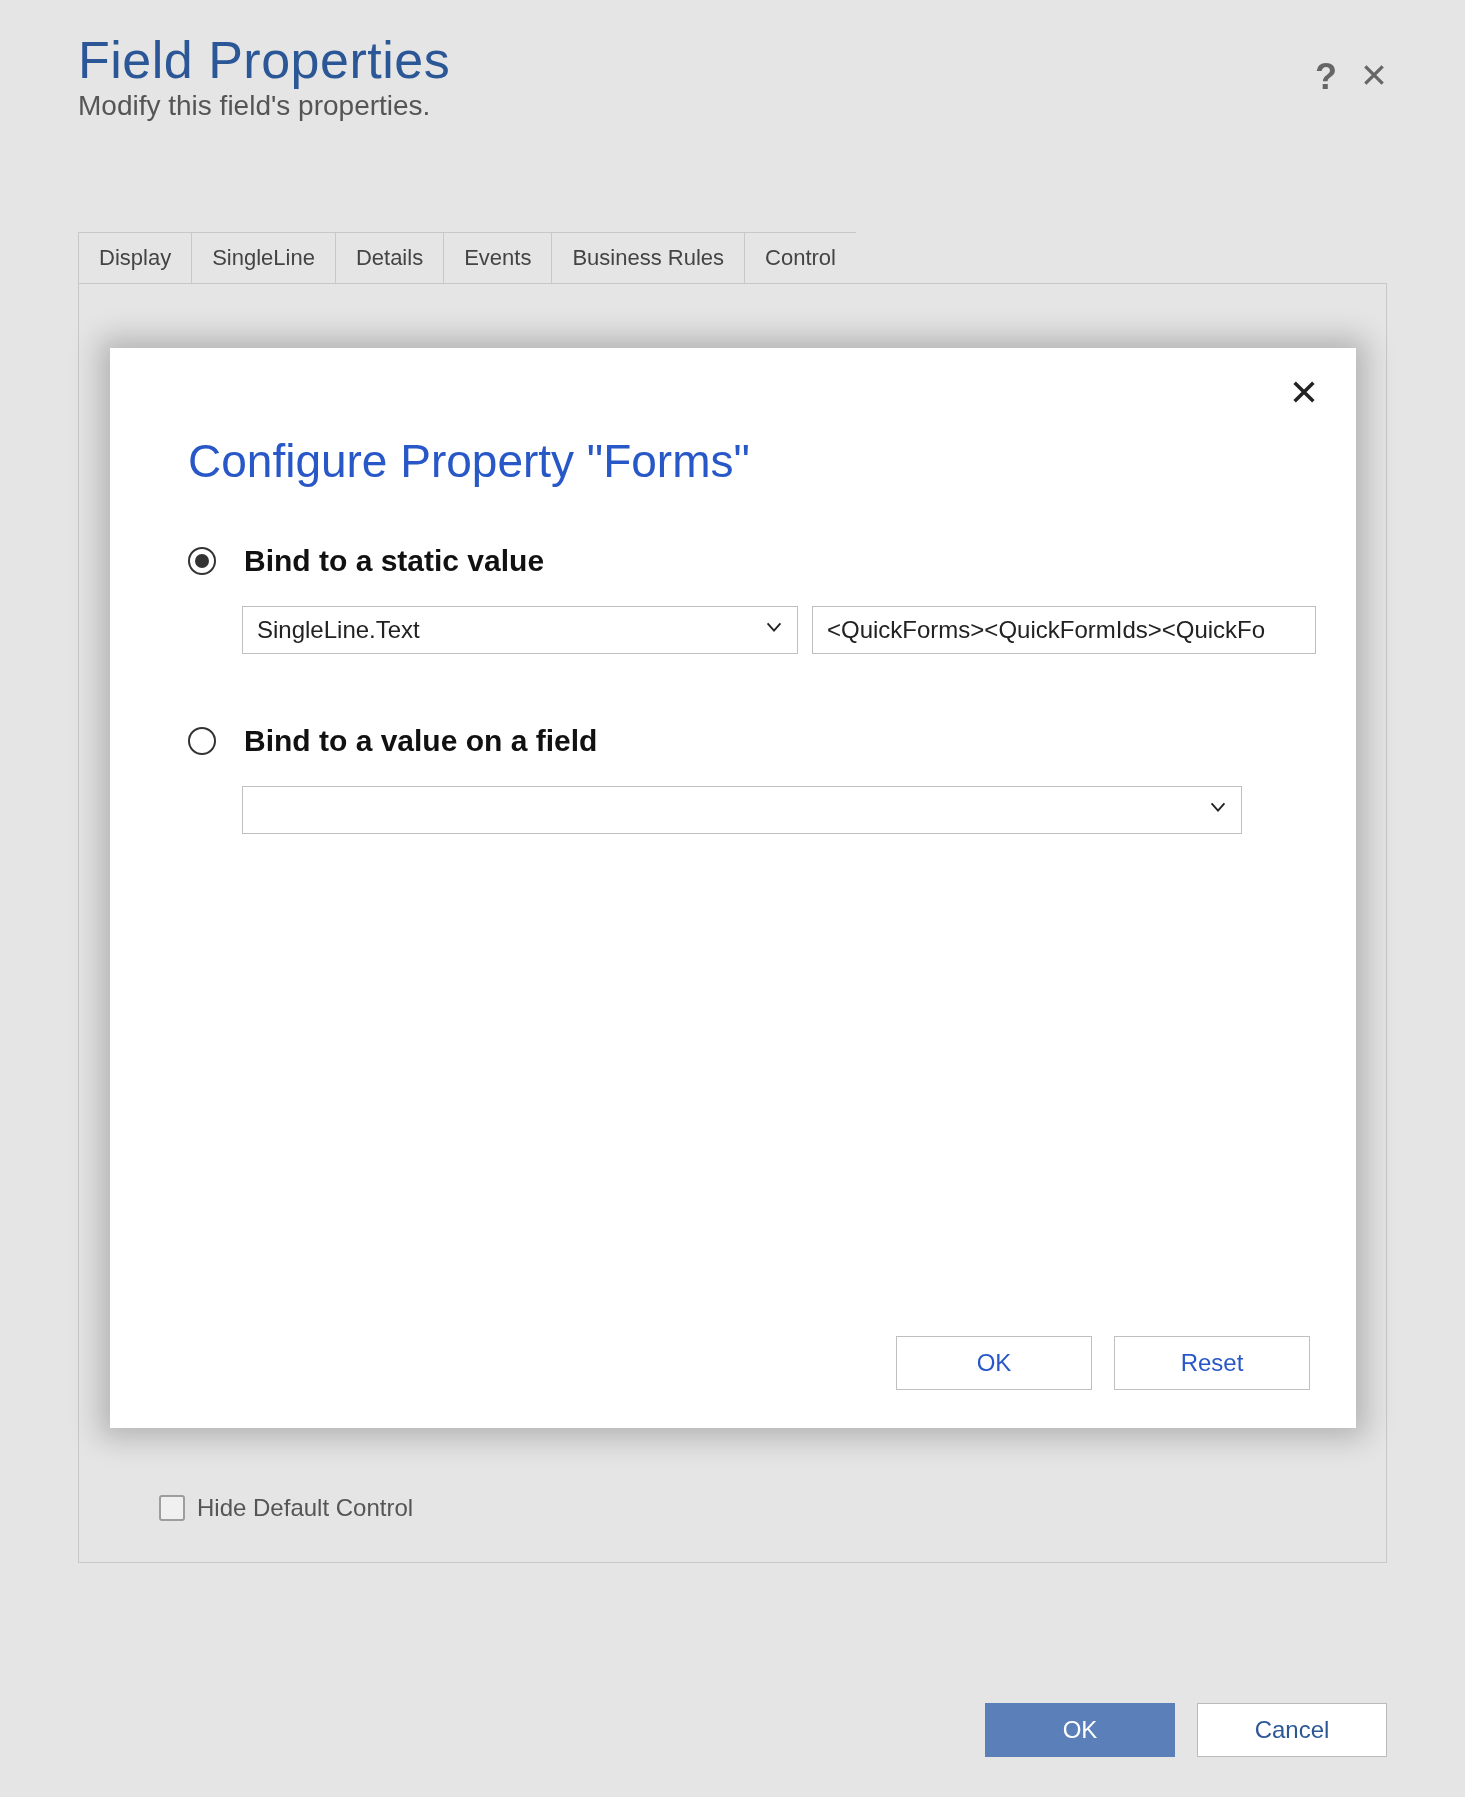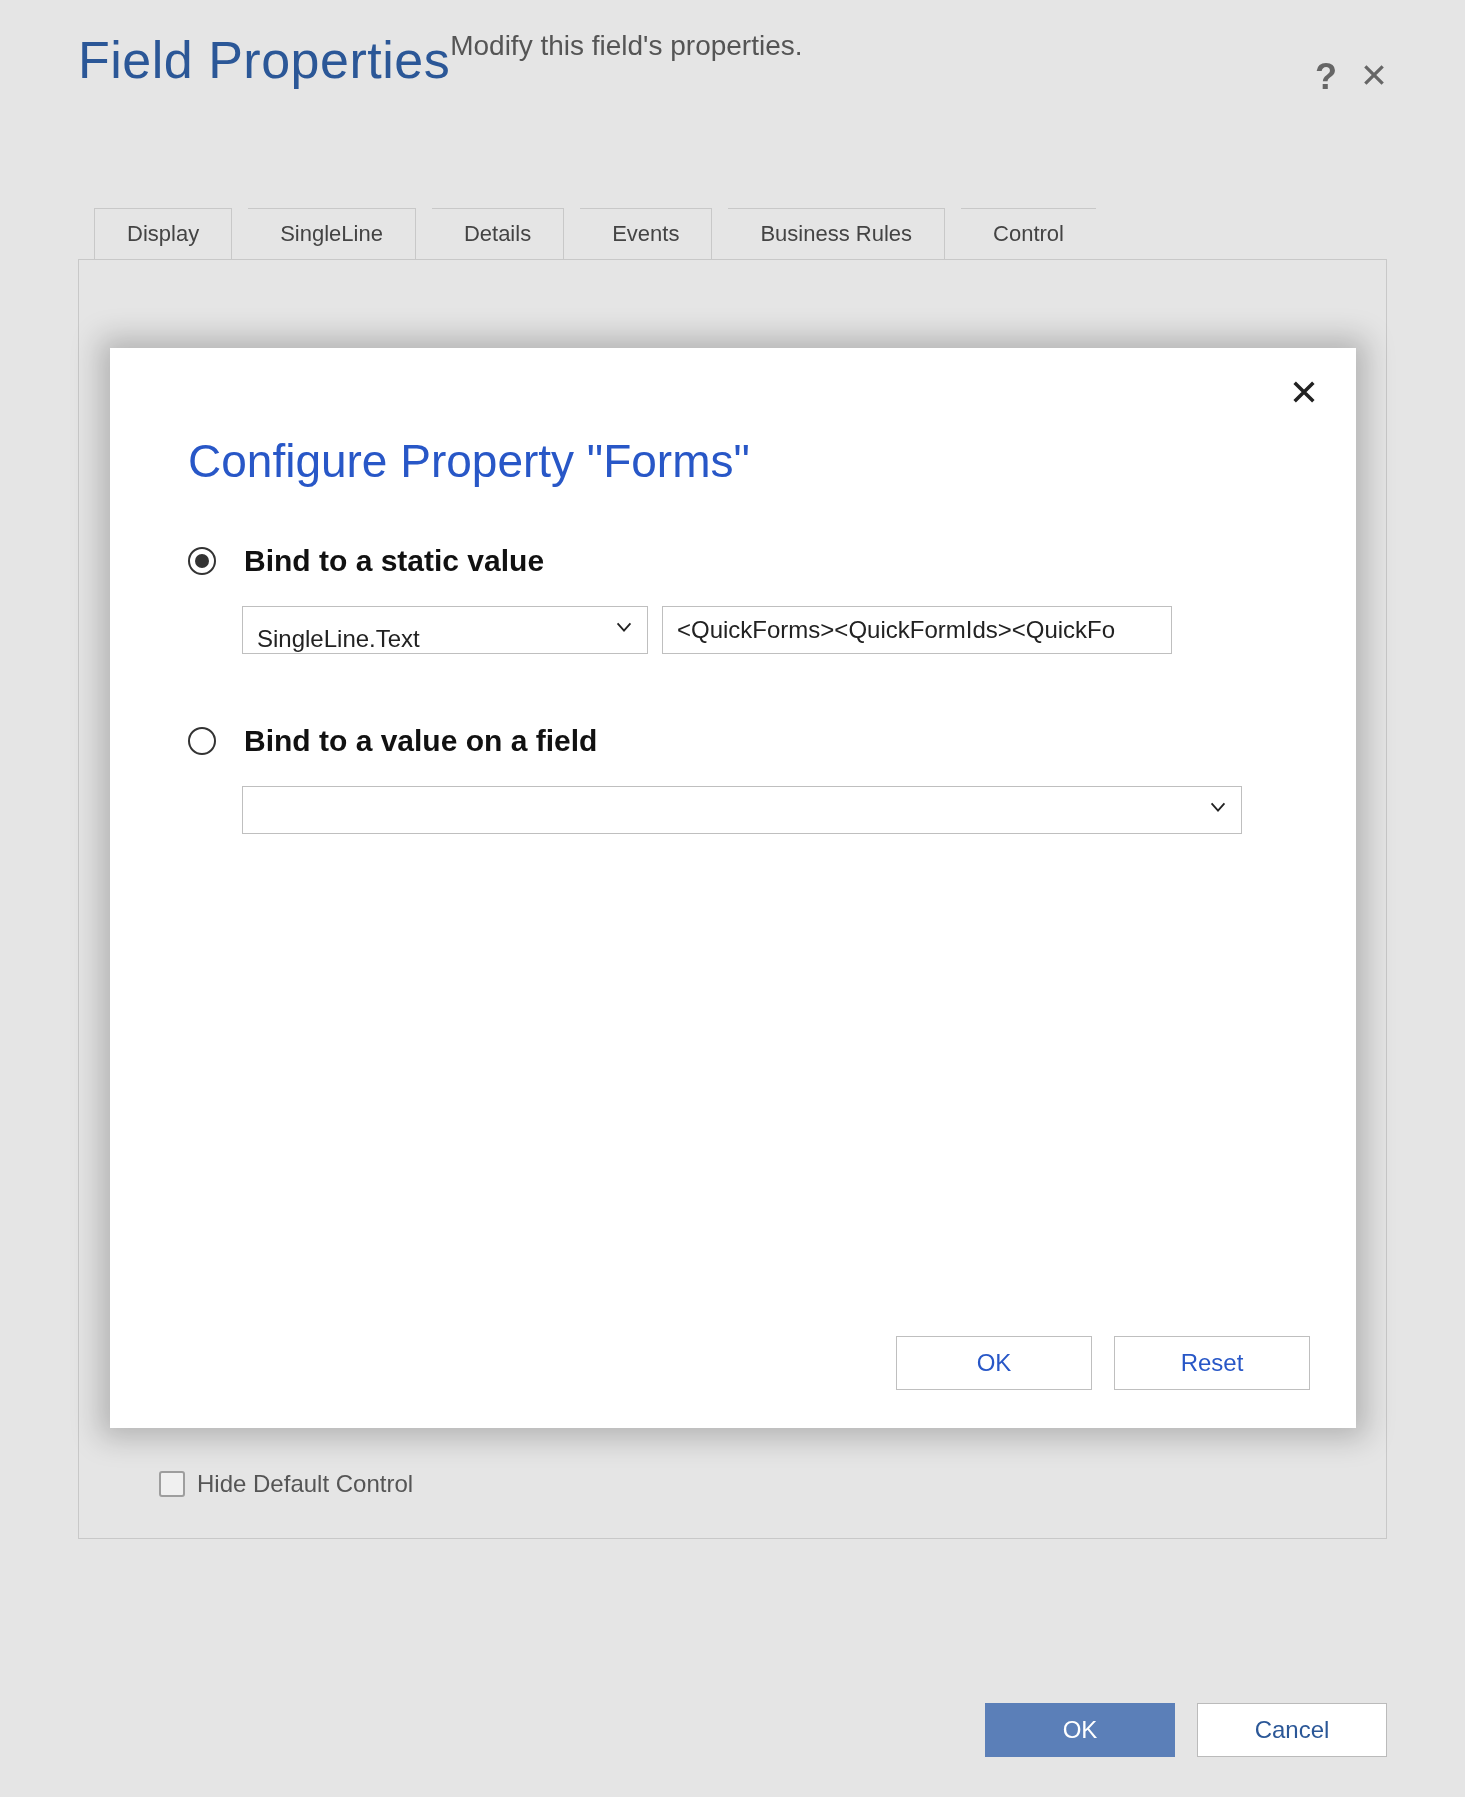--- a/index.html
+++ b/index.html
@@ -16,21 +16,21 @@
       overflow: hidden;
     }
     .page-header {
       padding: 30px 78px 0 78px;
       display: flex;
       justify-content: space-between;
       align-items: flex-start;
     }
     .page-header-left {
       display: flex;
-      flex-direction: row;
+      flex-direction: column;
     }
     .page-title {
       font-size: 52px;
       font-weight: 400;
       color: #2b5797;
       letter-spacing: 0.5px;
     }
     .page-subtitle {
       font-size: 28px;
       font-weight: 400;
@@ -48,28 +48,27 @@
     }
     .help-icon { font-size: 36px; font-weight: 600; }
     .hdr-close-icon svg { width: 26px; height: 26px; }
 
     
     .tab-strip {
       margin: 110px 78px 0 78px;
       display: flex;
     }
     .tab {
-      padding: 12px 32px;
+      padding: 12px 20px;
       font-size: 22px;
       color: #444;
       background: #e5e5e5;
       border: 1px solid #c8c8c8;
       border-bottom: none;
       cursor: pointer;
-      margin-left: 16px;
     }
     .tab + .tab { border-left: none; }
     .tab.last { border-right: none; }
 
     .tab-panel {
       margin: 0 78px;
       border: 1px solid #c8c8c8;
       background: #e5e5e5;
       min-height: 1280px;
       position: relative;
@@ -188,21 +187,21 @@
       border: 1px solid #bfbfbf;
       height: 48px;
       font-size: 24px;
       color: #222;
       display: flex;
       align-items: center;
       padding: 0 48px 0 14px;
       background: #fff;
       cursor: pointer;
     }
-    .select.type-select { width: 406px; align-items: flex-end; }
+    .select.type-select { width: 556px; }
     .select.field-select { width: 1000px; }
     .chevron {
       position: absolute;
       right: 12px;
       top: 50%;
       transform: translateY(-50%);
       pointer-events: none;
     }
     .chevron svg { width: 22px; height: 22px; }
     .text-input {

